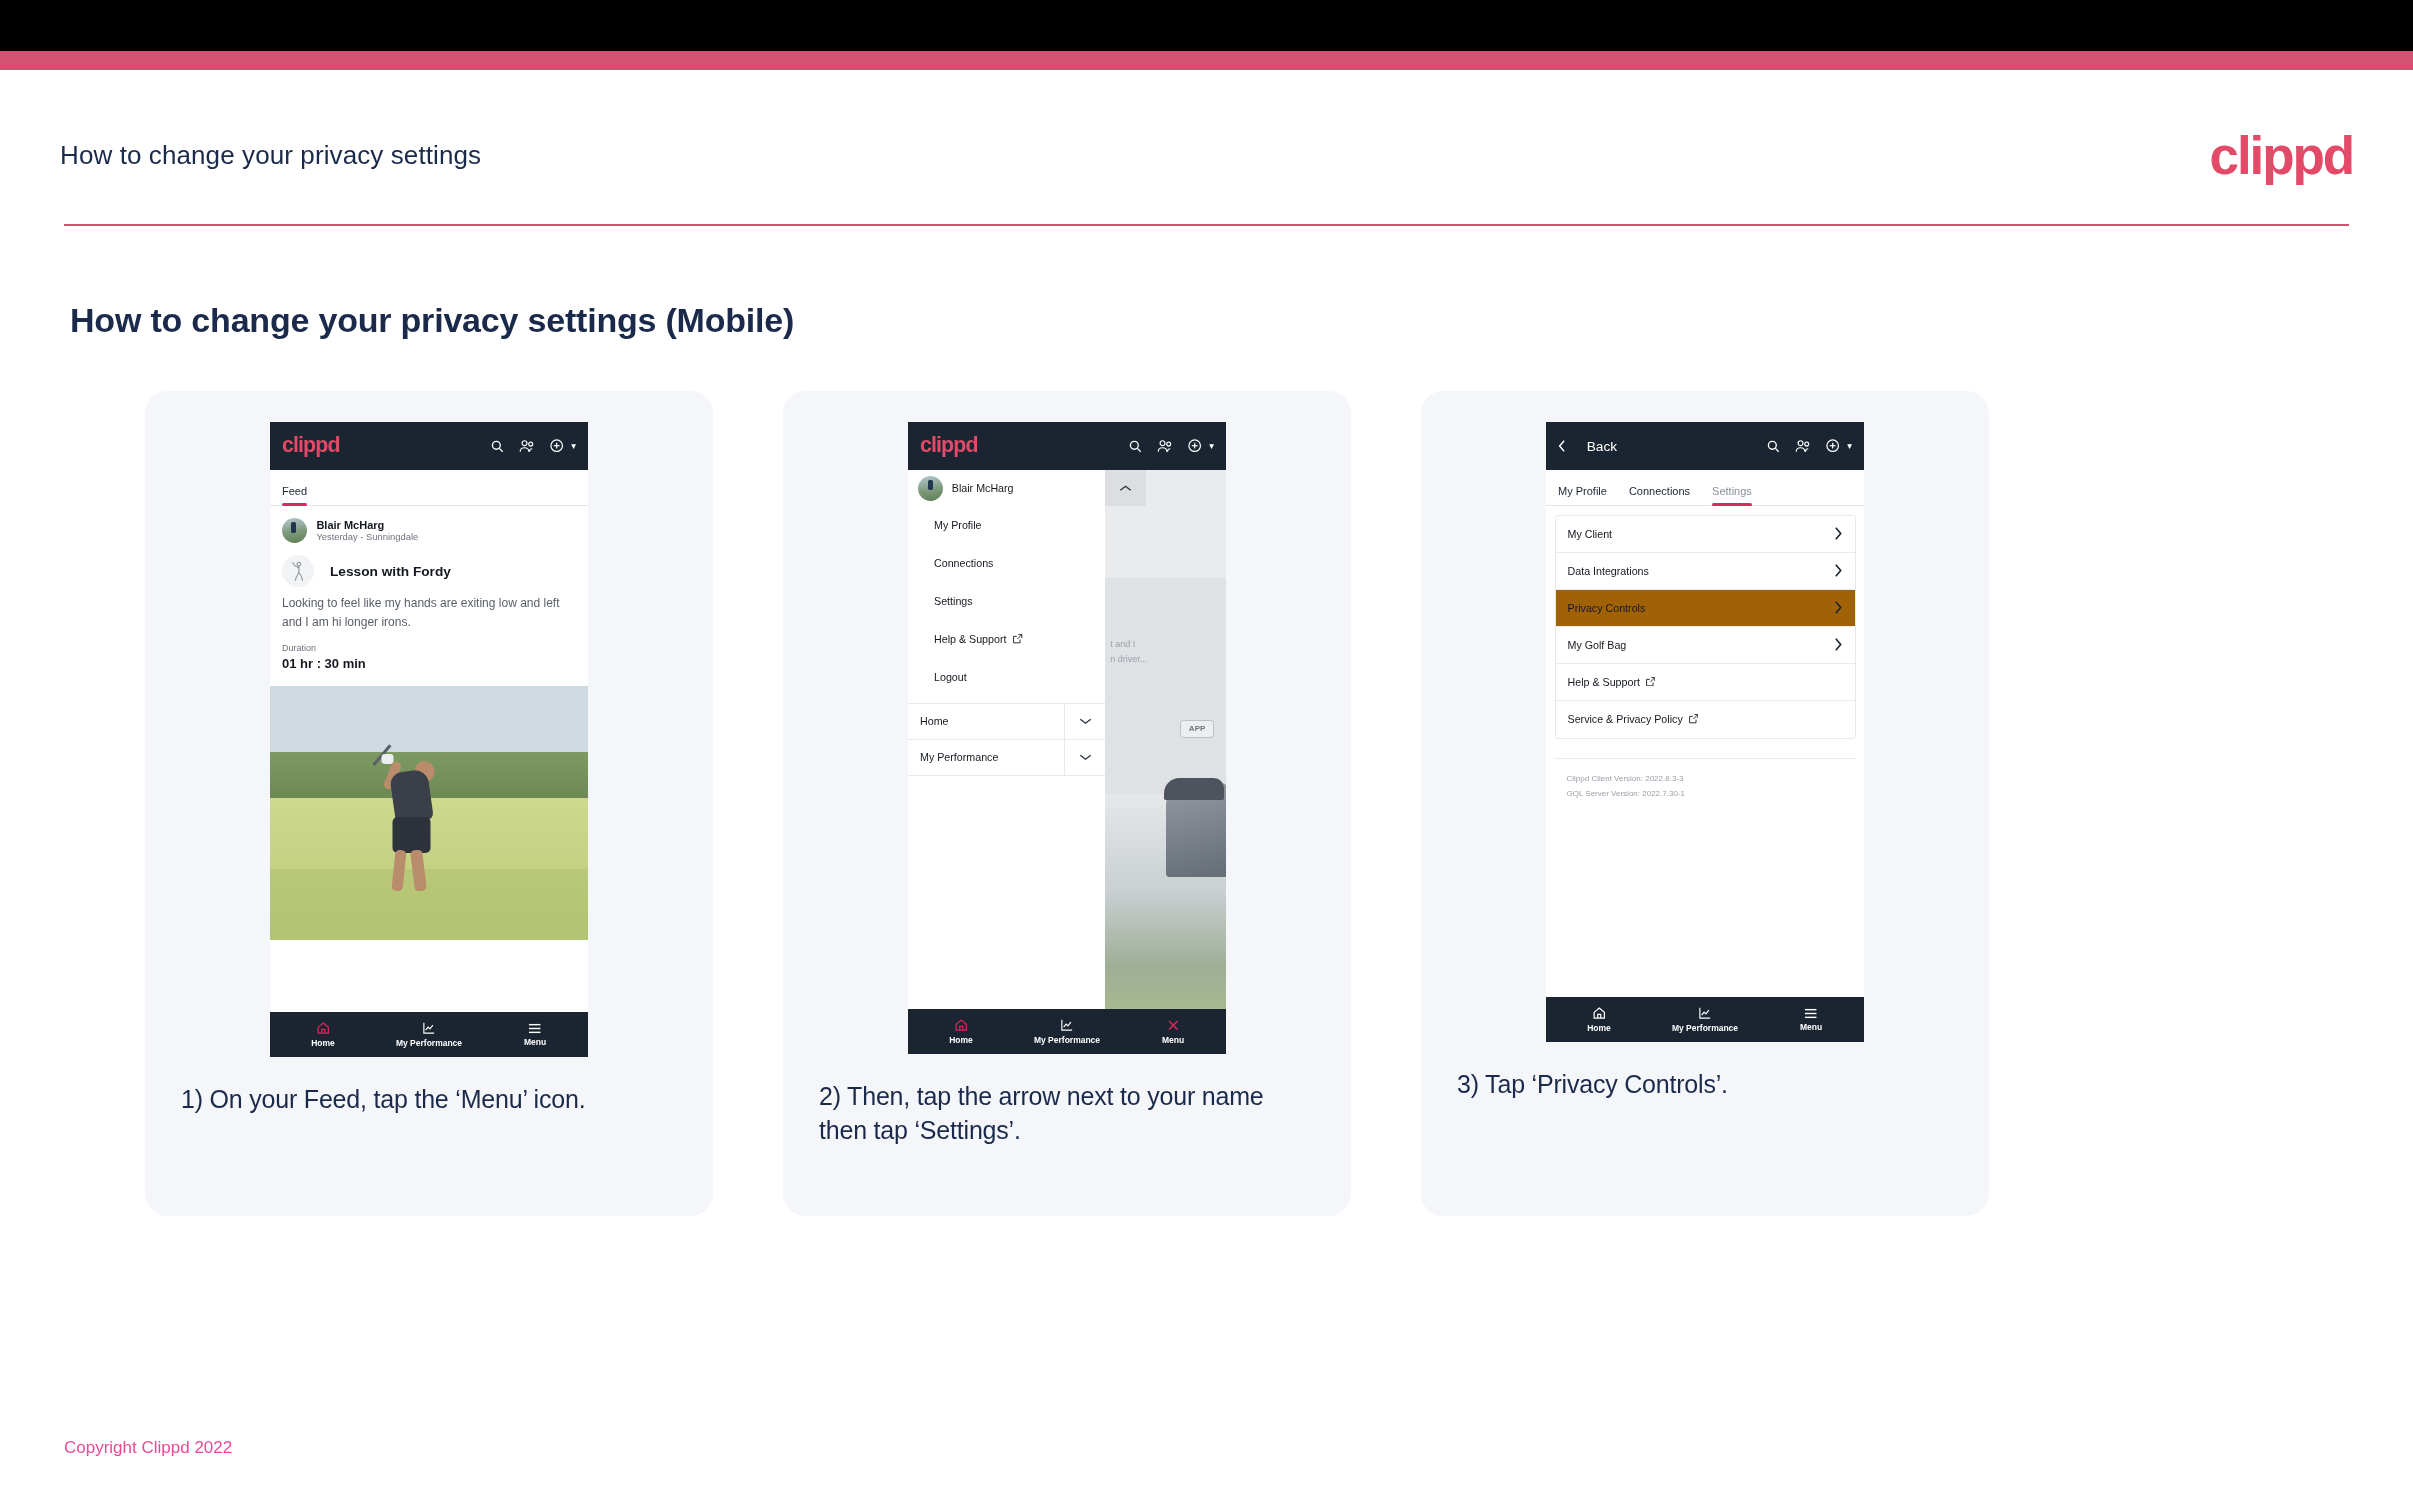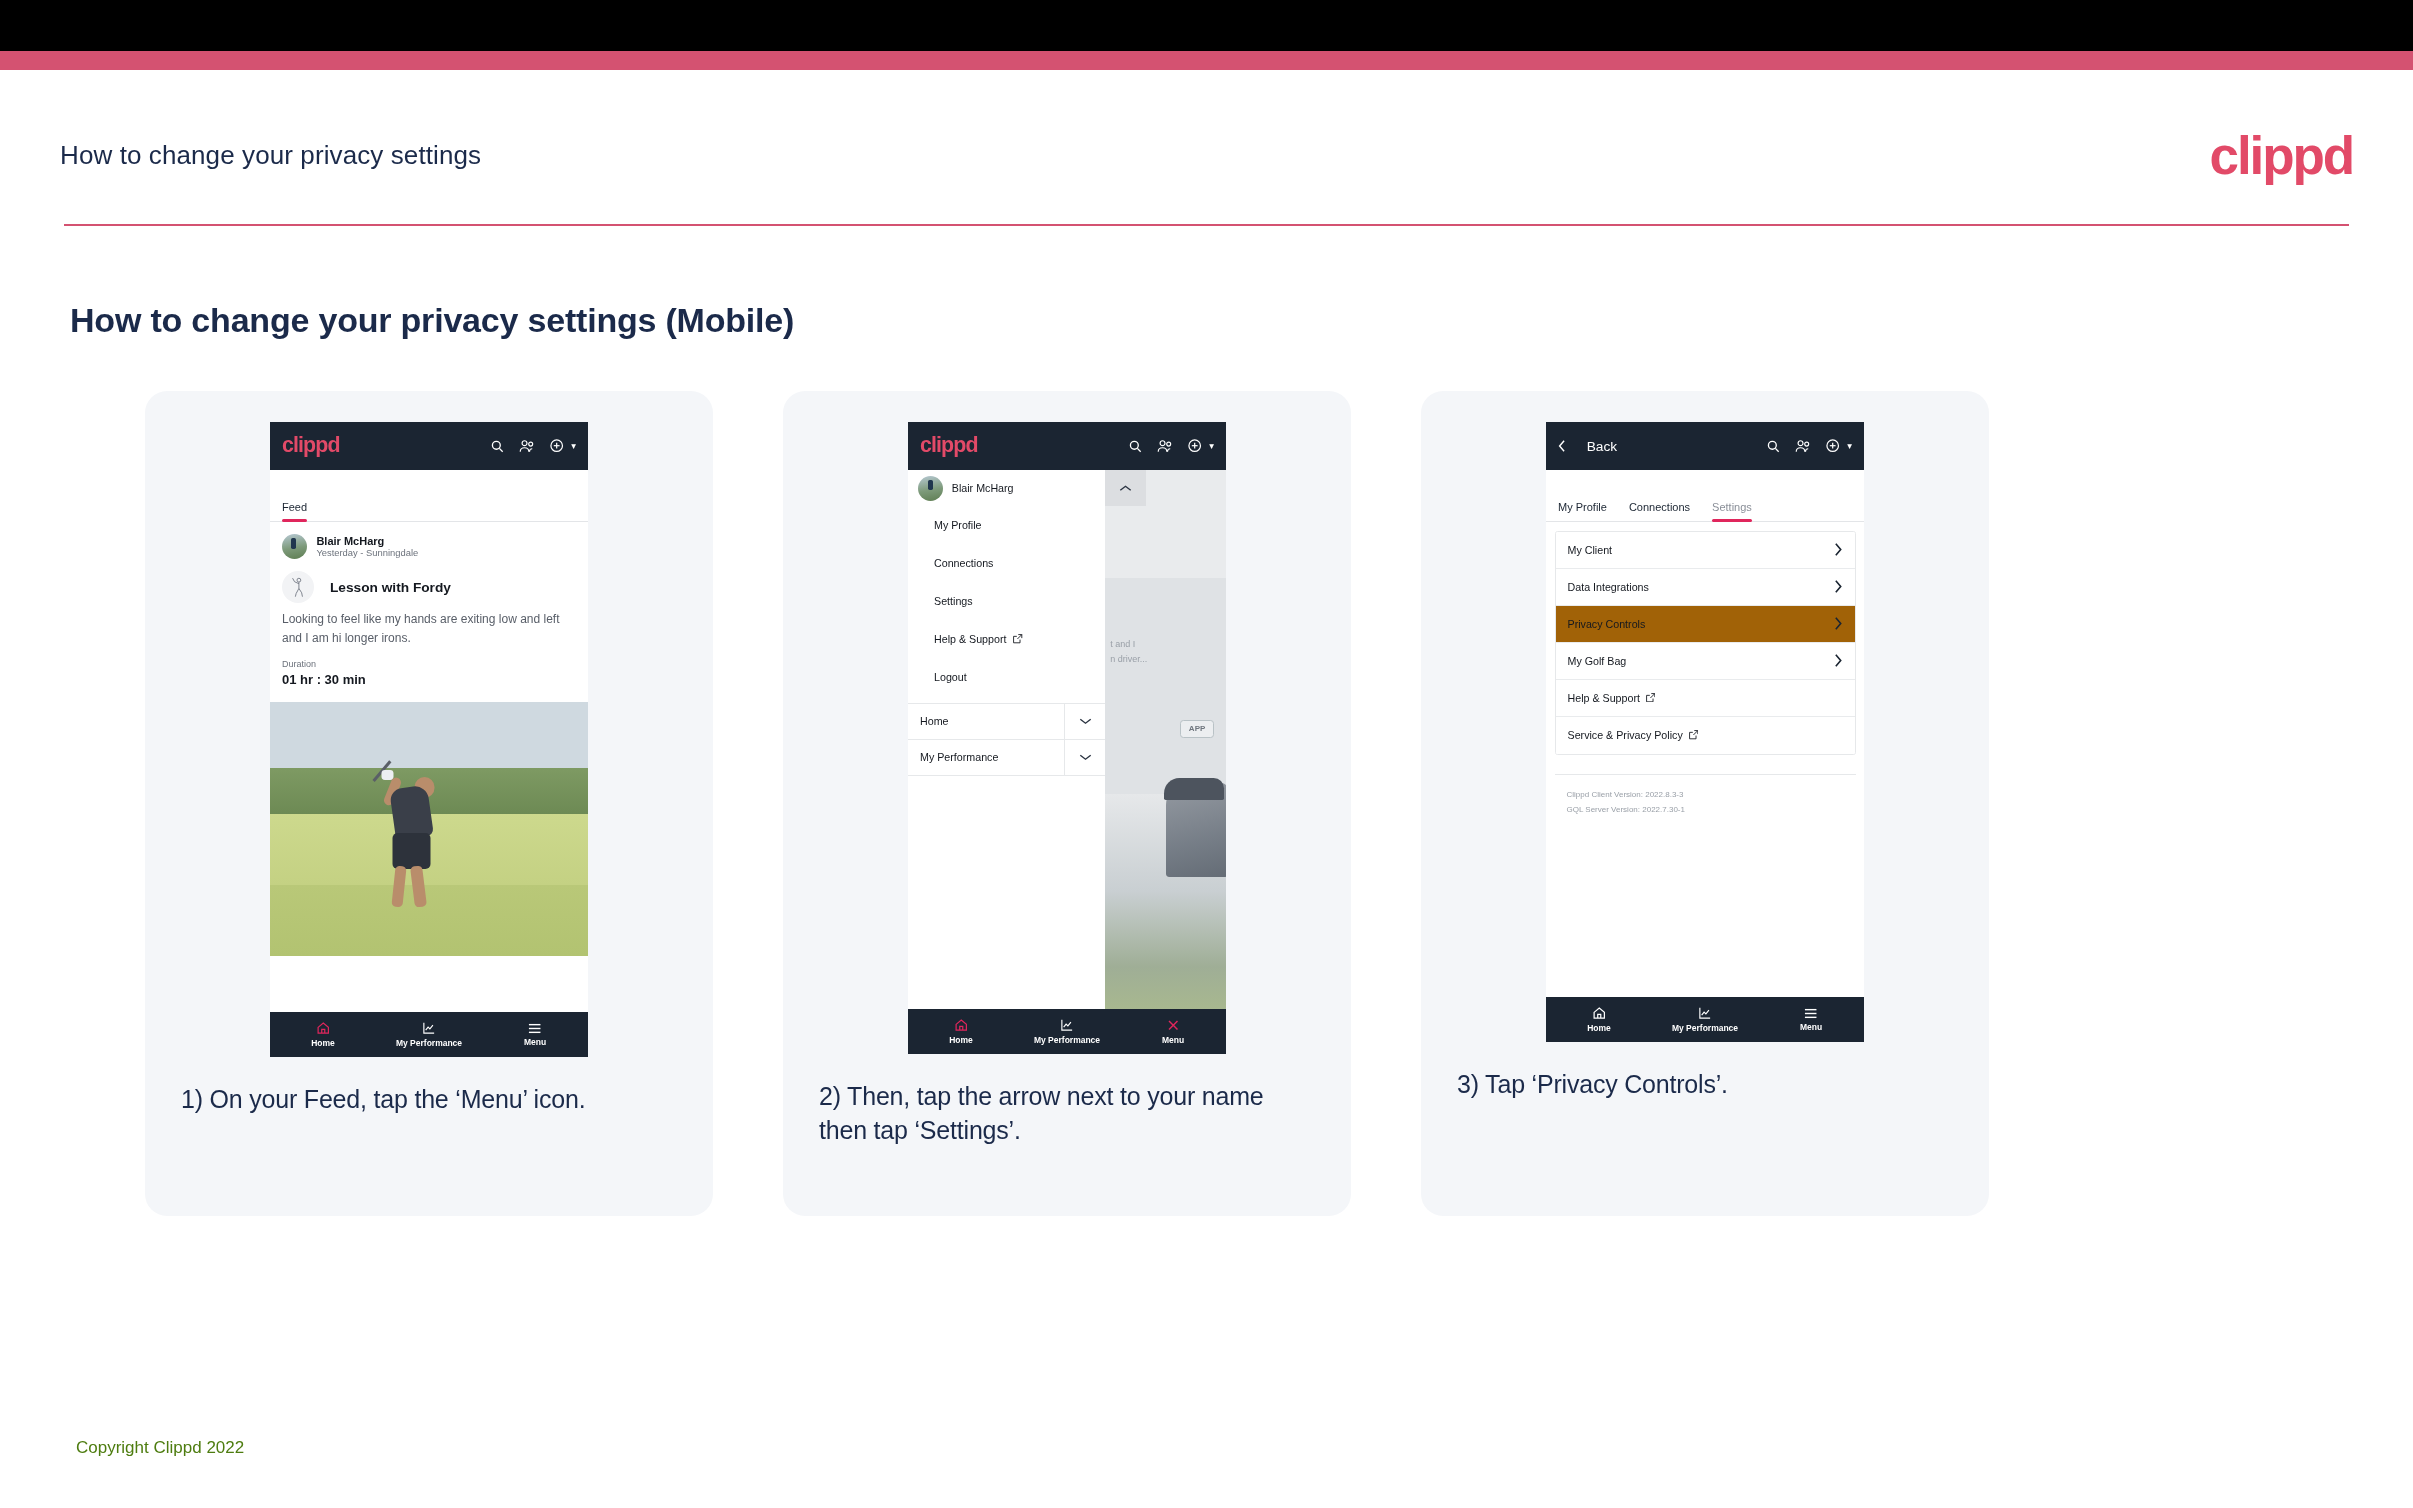--- a/index.html
+++ b/index.html
@@ -97,21 +97,21 @@
     color: #ffffff; font-size: 13.7px; display: flex;
     align-items: center; gap: 21px;
   }
   .appbar-icons { display: flex; align-items: center; gap: 14.5px; }
   .icon-w { color: #ffffff; display: inline-flex; align-items: center; }
   .chev-sm { color: #ffffff; font-size: 9.4px; margin-left: -7.7px; }
 
   
   .tabrow {
     display: flex; align-items: flex-end;
-    height: 52px; border-bottom: 0.9px solid #e3e5e8;
+    height: 36px; border-bottom: 0.9px solid #e3e5e8;
     padding: 0 12px; gap: 22px; background: #fff;
   }
   .tab {
     font-size: 11px; color: #1b2532; padding-bottom: 7.7px;
     position: relative;
   }
   .tab.muted { color: #8a8f98; }
   .tab.active::after {
     content: ""; position: absolute; left: 0; right: 0; bottom: -0.9px;
     height: 2.6px; background: #e0265c; border-radius: 1.7px;
@@ -249,22 +249,22 @@
   
   .caption {
     margin-top: 26px; width: 100%;
     padding: 0 36px;
     font-size: 25px; color: #1b2a4a; line-height: 1.35;
     letter-spacing: -0.2px;
   }
 
   
   .footer {
-    position: absolute; left: 76px; bottom: 50px;
-    font-size: 17px; color: #4d7c0f;
+    position: absolute; left: 64px; bottom: 50px;
+    font-size: 17px; color: #ec4899;
   }
 </style>
 </head>
 <body>
 
 <div class="topbar-black"></div>
 <div class="topbar-pink"></div>
 
 <div class="slide-header">
   <div class="header-title">How to change your privacy settings</div>

